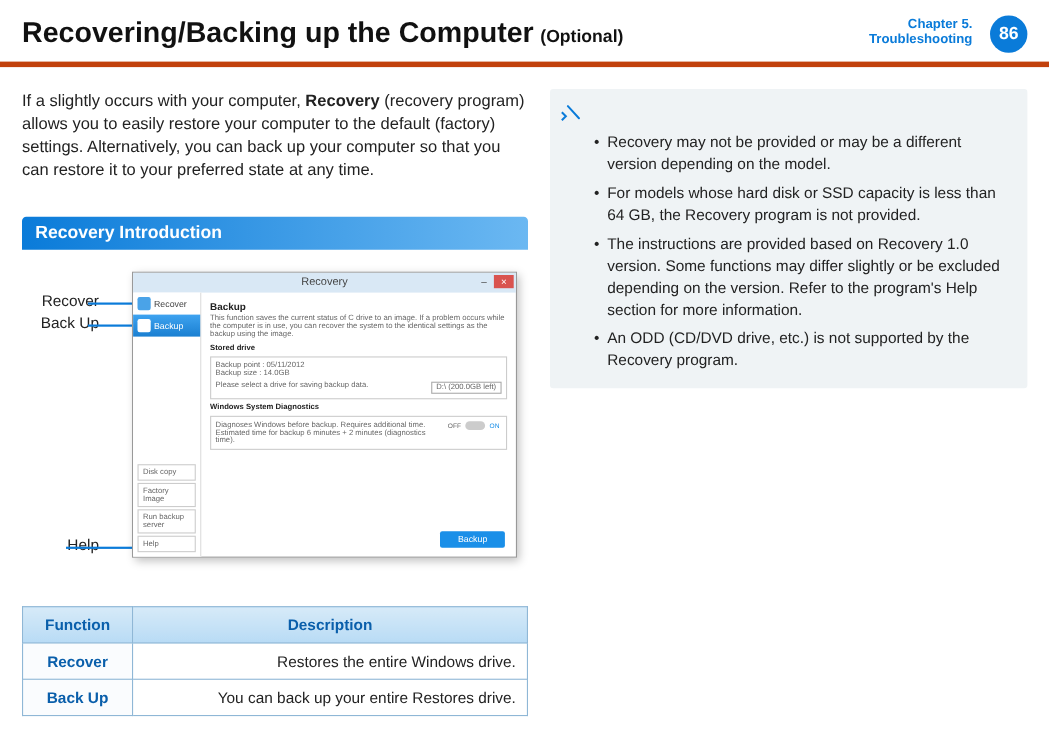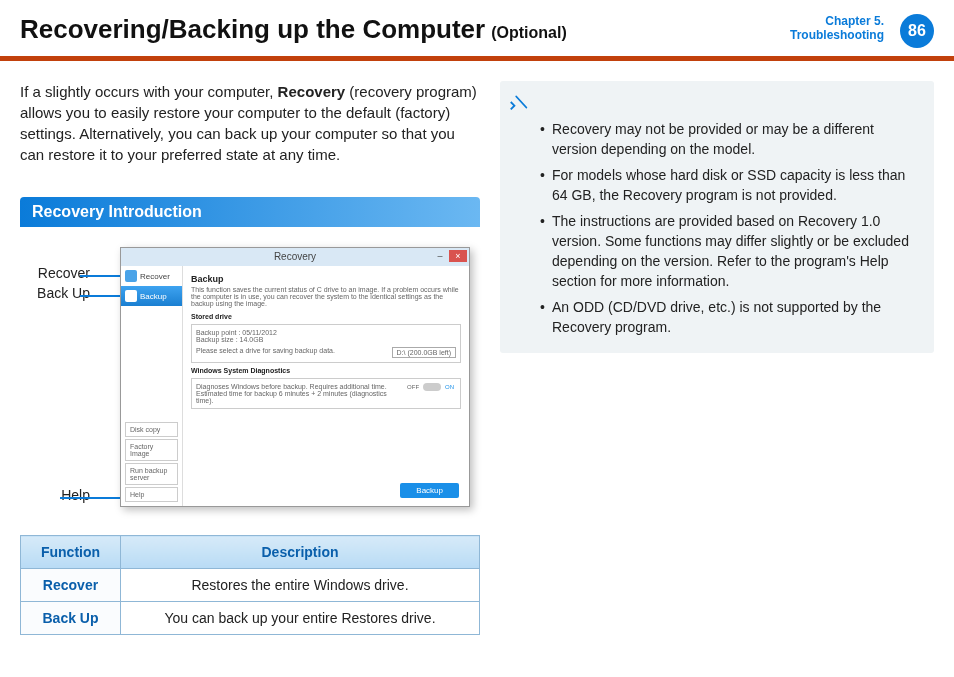--- a/index.html
+++ b/index.html
@@ -76,25 +76,25 @@
   .ss-main{ flex:1; padding:8px; font-size:7px; color:#666;}
   .ss-main h4{ font-size:9px; font-weight:700; color:#222; margin-bottom:2px;}
   .ss-box{ border:1px solid #ccc; padding:4px; margin:4px 0;}
   .ss-btn{ position:absolute; right:10px; bottom:8px; background:#1a8fe8; color:#fff; font-size:8px; padding:3px 16px; border-radius:2px;}
   .ss-drop{ float:right; border:1px solid #aaa; padding:1px 4px; background:#fff;}
   .ss-toggle{ float:right; }
   .ss-toggle span{ font-size:6px; padding:0 2px;}
   .ss-small-icon{width:12px;height:12px;background:#4aa3e8;border-radius:2px;margin-right:3px;display:inline-block;}
 
   table.func {
-    margin-top: 8px; width:100%; border-collapse:collapse;
+    margin-top: 24px; width:100%; border-collapse:collapse;
     font-size:14px;
   }
   table.func th, table.func td {
-    border:1px solid #8fb7d6; padding:8px 10px; text-align:center;
+    border:1px solid #8fb7d6; padding:8px 10px; text-align:right;
   }
   table.func thead th {
     background: linear-gradient(#d6eaf8,#b8dbf5);
     color:#0a5fab; font-weight:700; text-align:center;
   }
   table.func tbody th {
     color:#0a5fab; font-weight:700; text-align:center; width:100px;
     background:#fafcfe;
   }
 

